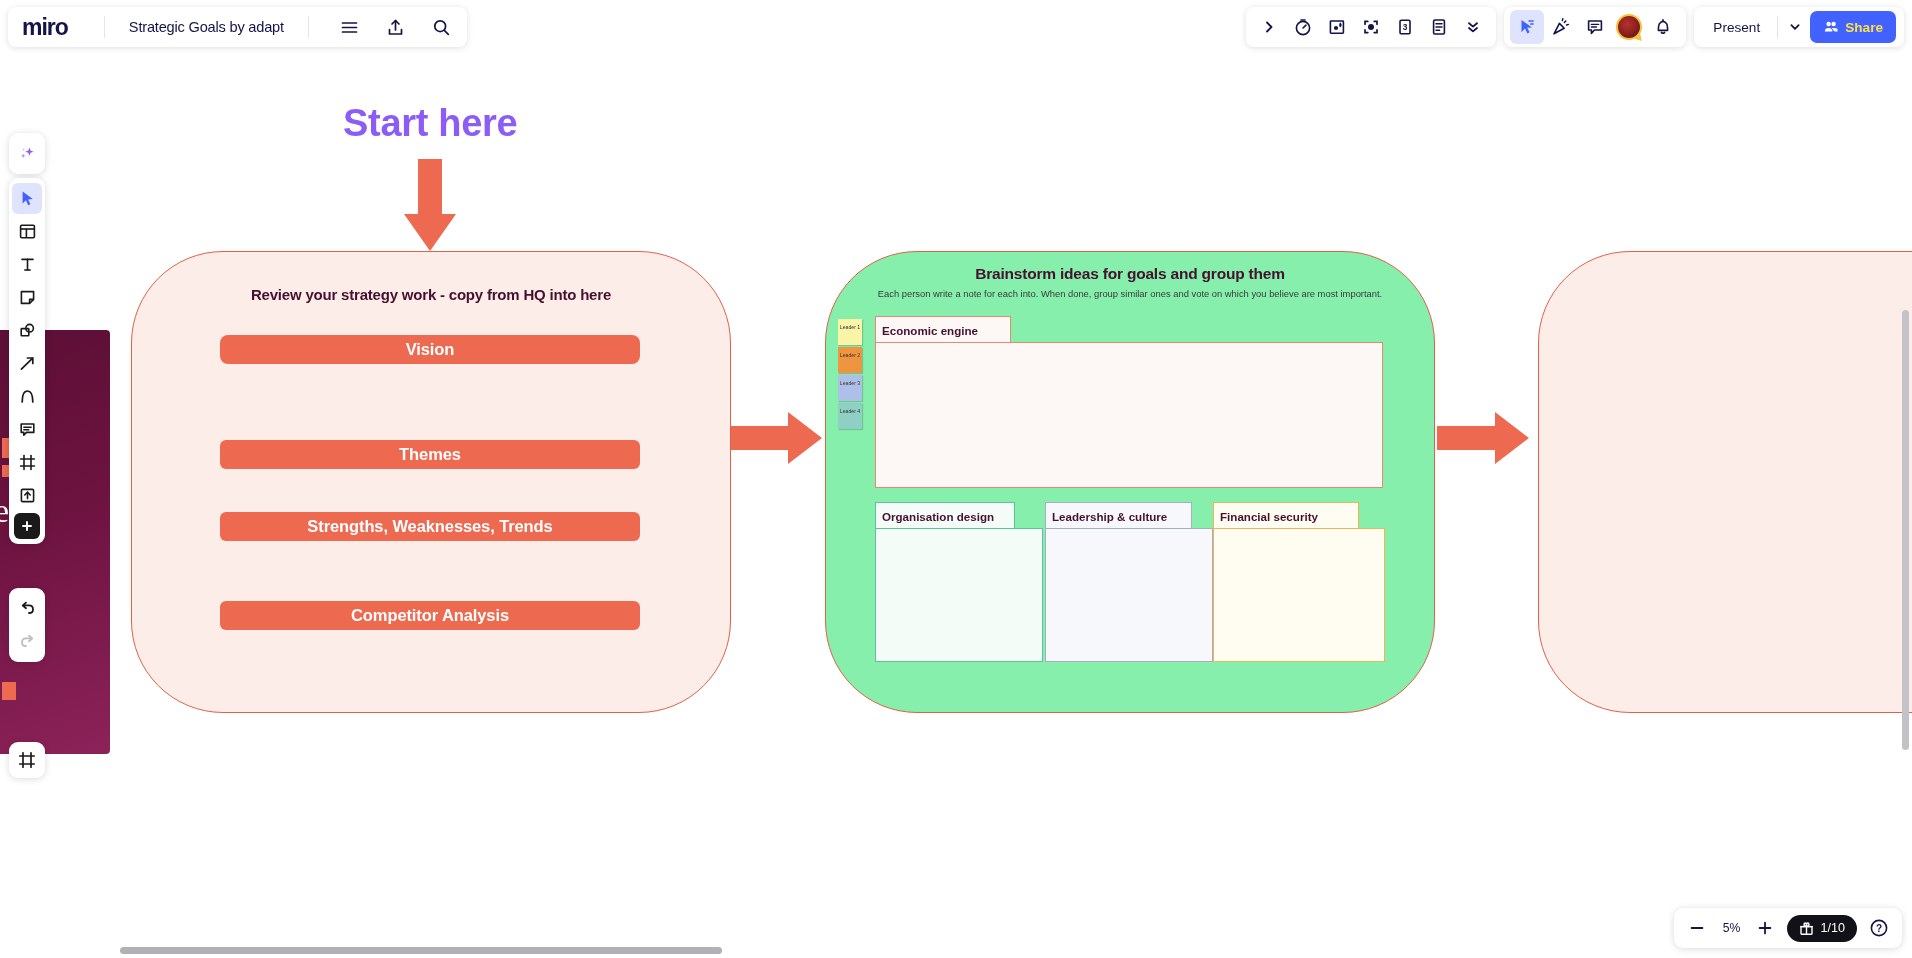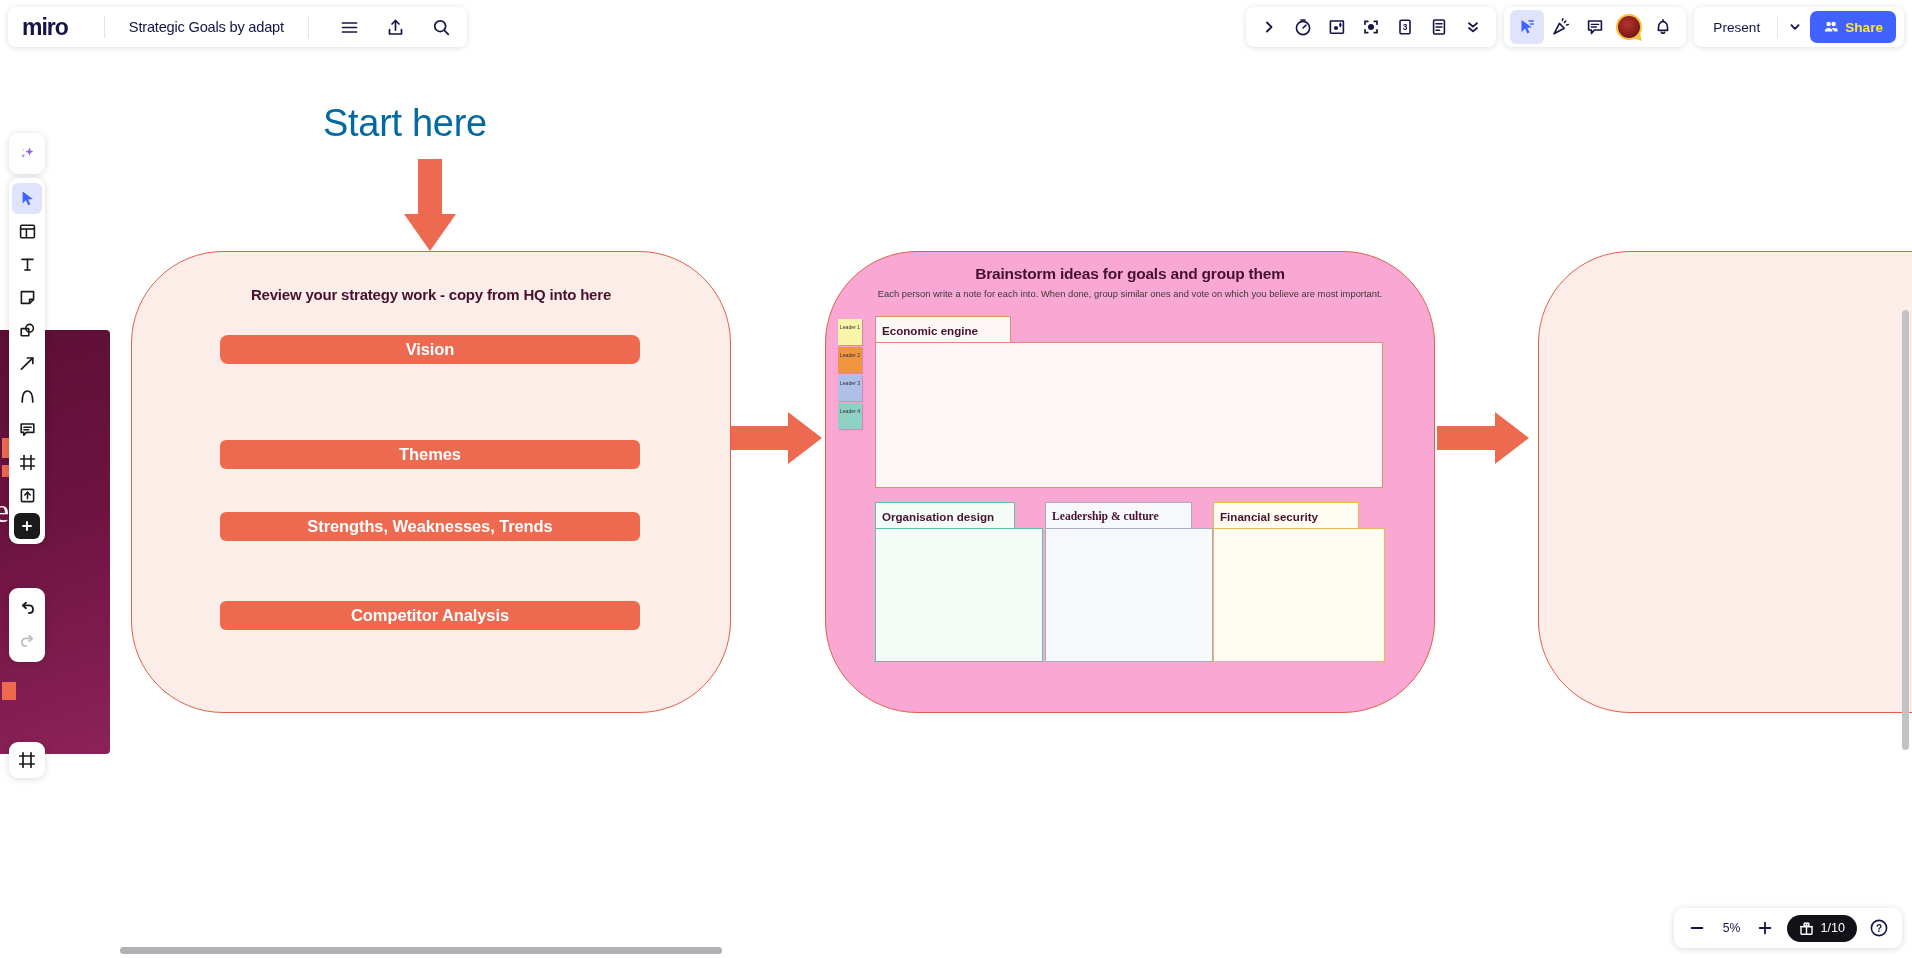--- a/index.html
+++ b/index.html
@@ -26,39 +26,39 @@
     color: #ffffff; font-size: 34px; font-weight: 400; line-height: 1.25;
     font-family: "Liberation Serif", serif;
     white-space: nowrap;
   }
   .purple-panel .pp-mark {
     position: absolute; width: 14px; height: 20px; background: #ED6A50;
   }
 
   
   .start-here {
-    position: absolute; left: 323px; top: 102px;
-    font-size: 38px; font-weight: 400; color: #0369a1;
+    position: absolute; left: 343px; top: 102px;
+    font-size: 38px; font-weight: 700; color: #8b5cf6;
     letter-spacing: -0.3px;
   }
   
   .down-arrow { position: absolute; left: 404px; top: 159px; width: 52px; height: 92px; }
 
   
   .right-arrow { position: absolute; width: 92px; height: 52px; }
 
   
   .board-card {
     position: absolute;
     background: #FDEDE8;
     border: 1.4px solid #E1604A;
     border-radius: 92px;
   }
   .card-1 { left: 131px; top: 251px; width: 600px; height: 462px; }
-  .card-2 { left: 825px; top: 251px; width: 610px; height: 462px; background:#f9a8d4; }
+  .card-2 { left: 825px; top: 251px; width: 610px; height: 462px; background:#86efac; }
   .card-3 { left: 1538px; top: 251px; width: 600px; height: 462px; }
 
   .card-title {
     position: absolute; left: 0; right: 0; text-align: center;
     font-size: 15px; font-weight: 700; color: #46102F; letter-spacing: -0.2px;
   }
   .card-1 .card-title { top: 34px; }
   .card-2 .card-title { top: 13px; font-size: 15.5px; }
   .card-sub {
     position: absolute; left: 0; right: 0; text-align: center;
@@ -242,21 +242,21 @@
       <div class="frame" style="left:49px;top:64px;width:508px;height:172px;">
         <div class="frame-tab" style="border-color:#E58A6F;background:#FDF8F6;width:136px;">Economic engine</div>
         <div class="frame-body" style="border-color:#E58A6F;background:#FDF8F6;"></div>
       </div>
 
       <div class="frame" style="left:49px;top:250px;width:168px;height:160px;">
         <div class="frame-tab" style="border-color:#5CC2A0;background:#F4FCF8;width:140px;">Organisation design</div>
         <div class="frame-body" style="border-color:#5CC2A0;background:#F4FCF8;"></div>
       </div>
 
-      <div class="frame" style="left:219px;top:250px;width:168px;height:160px;font-family:Liberation Serif, serif;">
+      <div class="frame" style="left:219px;top:250px;width:168px;height:160px;">
         <div class="frame-tab" style="border-color:#A9ACC6;background:#F7F8FC;width:147px;">Leadership &amp; culture</div>
         <div class="frame-body" style="border-color:#A9ACC6;background:#F7F8FC;"></div>
       </div>
 
       <div class="frame" style="left:387px;top:250px;width:172px;height:160px;">
         <div class="frame-tab" style="border-color:#EDB553;background:#FFFDF2;width:146px;">Financial security</div>
         <div class="frame-body" style="border-color:#EDB553;background:#FFFDF2;"></div>
       </div>
     </div>
 

